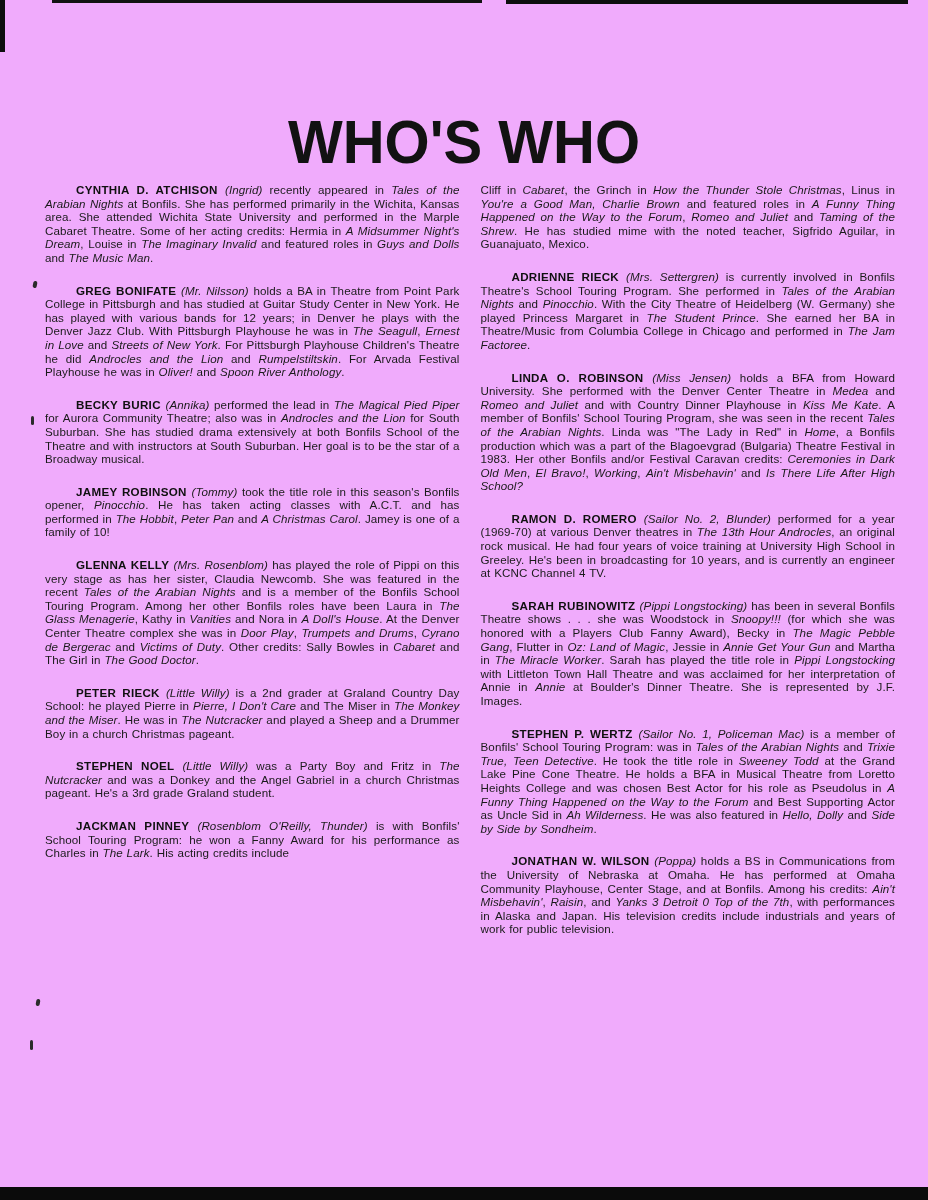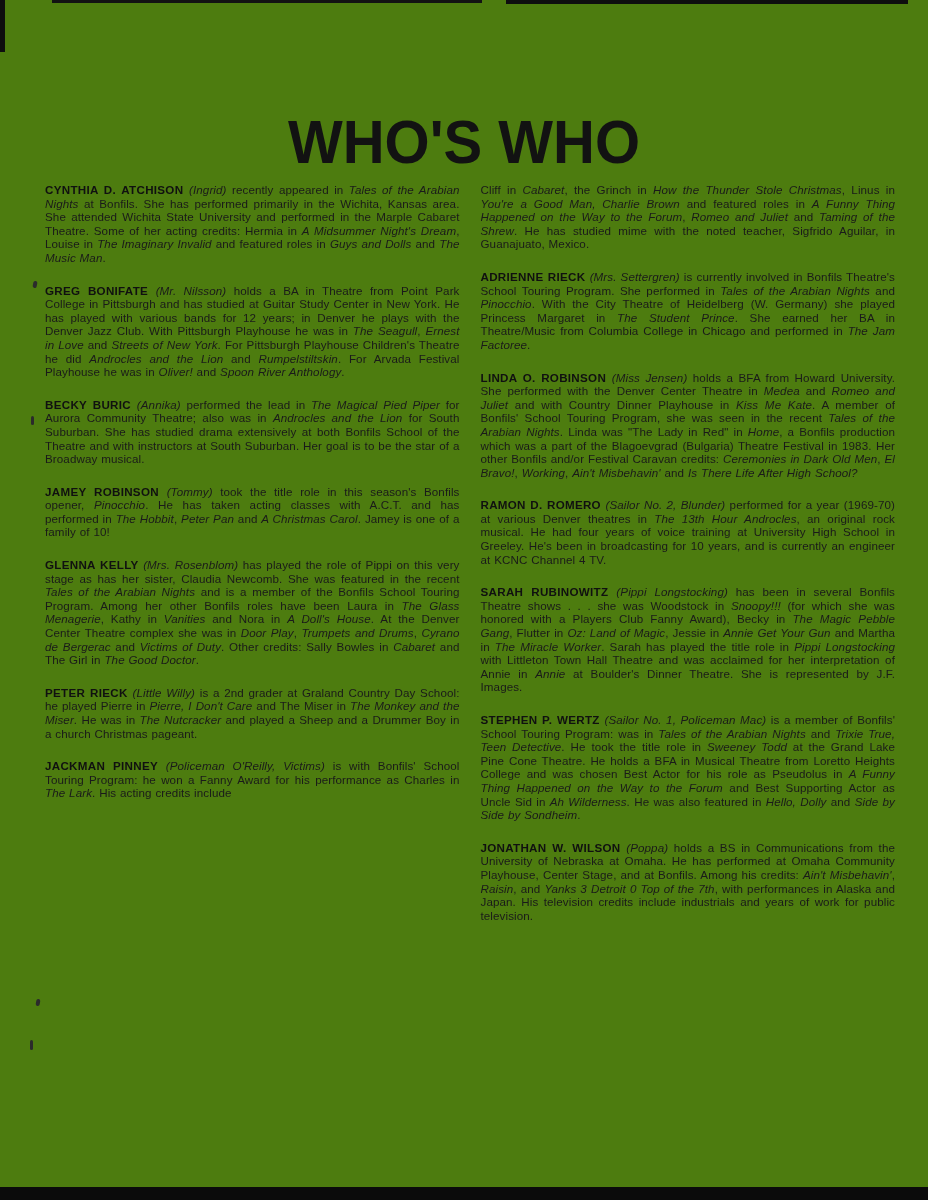--- a/index.html
+++ b/index.html
@@ -1,20 +1,20 @@
 <!DOCTYPE html>
 <html><head>
 <meta charset="utf-8">
 <style>
   html,body { margin:0; padding:0; background:#111; }
   .page {
     position:relative;
     width:928px; height:1200px;
     margin:0 auto;
-    background:#4d7c0f;
+    background:#f0abfc;
     overflow:hidden;
     font-family:"Liberation Sans", sans-serif;
     color:#181818;
   }
   .page-title {
     position:absolute; top:74px; left:0; right:0;
     text-align:center;
     font-size:58px; line-height:1;
     font-weight:bold;
     letter-spacing:0px;
@@ -28,21 +28,21 @@
   .col { flex:1; min-width:0; }
   .bio {
     margin:0 0 19px 0;
     font-size:11.6px;
     line-height:13.6px;
     text-align:justify;
     letter-spacing:0.1px;
     word-spacing:0.5px;
     color:#1a1a1a;
   }
-  .bio b { letter-spacing:0.3px; color:#101010; }
+  .bio b { letter-spacing:0.3px; color:#101010;margin-left:31px; }
   .bio i { font-style:italic; }
   
   .top-line-a { position:absolute; top:0; left:52px; width:430px; height:3px; background:#121212; }
   .top-line-b { position:absolute; top:0; left:506px; width:402px; height:4px; background:#0e0e0e; }
   .left-sliver { position:absolute; top:0; left:0; width:5px; height:52px; background:#0e0e0e; }
   .bottom-band { position:absolute; left:0; right:0; bottom:0; height:13px; background:#0b0b0b; }
   .speck { position:absolute; width:4px; height:7px; background:#2b2b2b; border-radius:2px; }
   .speck.s1 { left:33px; top:281px; transform:rotate(12deg); }
   .speck.s2 { left:31px; top:416px; height:9px; width:3px; }
   .speck.s3 { left:36px; top:999px; transform:rotate(10deg); }
@@ -60,21 +60,22 @@
   <h1 class="page-title">WHO'S WHO</h1>
 
   <div class="columns">
     <div class="col">
         <p class="bio"><b>CYNTHIA D. ATCHISON </b><i>(Ingrid)</i> recently appeared in <i>Tales of the Arabian Nights</i> at Bonfils. She has performed primarily in the Wichita, Kansas area. She attended Wichita State University and performed in the Marple Cabaret Theatre. Some of her acting credits: Hermia in <i>A Midsummer Night's Dream</i>, Louise in <i>The Imaginary Invalid</i> and featured roles in <i>Guys and Dolls</i> and <i>The Music Man</i>.</p>
         <p class="bio"><b>GREG BONIFATE </b><i>(Mr. Nilsson)</i> holds a BA in Theatre from Point Park College in Pittsburgh and has studied at Guitar Study Center in New York. He has played with various bands for 12 years; in Denver he plays with the Denver Jazz Club. With Pittsburgh Playhouse he was in <i>The Seagull</i>, <i>Ernest in Love</i> and <i>Streets of New York</i>. For Pittsburgh Playhouse Children's Theatre he did <i>Androcles and the Lion</i> and <i>Rumpelstiltskin</i>. For Arvada Festival Playhouse he was in <i>Oliver!</i> and <i>Spoon River Anthology</i>.</p>
         <p class="bio"><b>BECKY BURIC </b><i>(Annika)</i> performed the lead in <i>The Magical Pied Piper</i> for Aurora Community Theatre; also was in <i>Androcles and the Lion</i> for South Suburban. She has studied drama extensively at both Bonfils School of the Theatre and with instructors at South Suburban. Her goal is to be the star of a Broadway musical.</p>
         <p class="bio"><b>JAMEY ROBINSON </b><i>(Tommy)</i> took the title role in this season's Bonfils opener, <i>Pinocchio</i>. He has taken acting classes with A.C.T. and has performed in <i>The Hobbit</i>, <i>Peter Pan</i> and <i>A Christmas Carol</i>. Jamey is one of a family of 10!</p>
         <p class="bio"><b>GLENNA KELLY </b><i>(Mrs. Rosenblom)</i> has played the role of Pippi on this very stage as has her sister, Claudia Newcomb. She was featured in the recent <i>Tales of the Arabian Nights</i> and is a member of the Bonfils School Touring Program. Among her other Bonfils roles have been Laura in <i>The Glass Menagerie</i>, Kathy in <i>Vanities</i> and Nora in <i>A Doll's House</i>. At the Denver Center Theatre complex she was in <i>Door Play</i>, <i>Trumpets and Drums</i>, <i>Cyrano de Bergerac</i> and <i>Victims of Duty</i>. Other credits: Sally Bowles in <i>Cabaret</i> and The Girl in <i>The Good Doctor</i>.</p>
         <p class="bio"><b>PETER RIECK </b><i>(Little Willy)</i> is a 2nd grader at Graland Country Day School: he played Pierre in <i>Pierre, I Don't Care</i> and The Miser in <i>The Monkey and the Miser</i>. He was in <i>The Nutcracker</i> and played a Sheep and a Drummer Boy in a church Christmas pageant.</p>
-        <p class="bio"><b>JACKMAN PINNEY </b><i>(Policeman O'Reilly, Victims)</i> is with Bonfils' School Touring Program: he won a Fanny Award for his performance as Charles in <i>The Lark</i>. His acting credits include</p>
+        <p class="bio"><b>STEPHEN NOEL </b><i>(Little Willy)</i> was a Party Boy and Fritz in <i>The Nutcracker</i> and was a Donkey and the Angel Gabriel in a church Christmas pageant. He's a 3rd grade Graland student.</p>
+        <p class="bio"><b>JACKMAN PINNEY </b><i>(Rosenblom O'Reilly, Thunder)</i> is with Bonfils' School Touring Program: he won a Fanny Award for his performance as Charles in <i>The Lark</i>. His acting credits include</p>
       </div>
     <div class="col">
         <p class="bio">Cliff in <i>Cabaret</i>, the Grinch in <i>How the Thunder Stole Christmas</i>, Linus in <i>You're a Good Man, Charlie Brown</i> and featured roles in <i>A Funny Thing Happened on the Way to the Forum</i>, <i>Romeo and Juliet</i> and <i>Taming of the Shrew</i>. He has studied mime with the noted teacher, Sigfrido Aguilar, in Guanajuato, Mexico.</p>
         <p class="bio"><b>ADRIENNE RIECK </b><i>(Mrs. Settergren)</i> is currently involved in Bonfils Theatre's School Touring Program. She performed in <i>Tales of the Arabian Nights</i> and <i>Pinocchio</i>. With the City Theatre of Heidelberg (W. Germany) she played Princess Margaret in <i>The Student Prince</i>. She earned her BA in Theatre/Music from Columbia College in Chicago and performed in <i>The Jam Factoree</i>.</p>
         <p class="bio"><b>LINDA O. ROBINSON </b><i>(Miss Jensen)</i> holds a BFA from Howard University. She performed with the Denver Center Theatre in <i>Medea</i> and <i>Romeo and Juliet</i> and with Country Dinner Playhouse in <i>Kiss Me Kate</i>. A member of Bonfils' School Touring Program, she was seen in the recent <i>Tales of the Arabian Nights</i>. Linda was "The Lady in Red" in <i>Home</i>, a Bonfils production which was a part of the Blagoevgrad (Bulgaria) Theatre Festival in 1983. Her other Bonfils and/or Festival Caravan credits: <i>Ceremonies in Dark Old Men</i>, <i>El Bravo!</i>, <i>Working</i>, <i>Ain't Misbehavin'</i> and <i>Is There Life After High School?</i></p>
         <p class="bio"><b>RAMON D. ROMERO </b><i>(Sailor No. 2, Blunder)</i> performed for a year (1969-70) at various Denver theatres in <i>The 13th Hour Androcles</i>, an original rock musical. He had four years of voice training at University High School in Greeley. He's been in broadcasting for 10 years, and is currently an engineer at KCNC Channel 4 TV.</p>
         <p class="bio"><b>SARAH RUBINOWITZ </b><i>(Pippi Longstocking)</i> has been in several Bonfils Theatre shows . . . she was Woodstock in <i>Snoopy!!!</i> (for which she was honored with a Players Club Fanny Award), Becky in <i>The Magic Pebble Gang</i>, Flutter in <i>Oz: Land of Magic</i>, Jessie in <i>Annie Get Your Gun</i> and Martha in <i>The Miracle Worker</i>. Sarah has played the title role in <i>Pippi Longstocking</i> with Littleton Town Hall Theatre and was acclaimed for her interpretation of Annie in <i>Annie</i> at Boulder's Dinner Theatre. She is represented by J.F. Images.</p>
         <p class="bio"><b>STEPHEN P. WERTZ </b><i>(Sailor No. 1, Policeman Mac)</i> is a member of Bonfils' School Touring Program: was in <i>Tales of the Arabian Nights</i> and <i>Trixie True, Teen Detective</i>. He took the title role in <i>Sweeney Todd</i> at the Grand Lake Pine Cone Theatre. He holds a BFA in Musical Theatre from Loretto Heights College and was chosen Best Actor for his role as Pseudolus in <i>A Funny Thing Happened on the Way to the Forum</i> and Best Supporting Actor as Uncle Sid in <i>Ah Wilderness</i>. He was also featured in <i>Hello, Dolly</i> and <i>Side by Side by Sondheim</i>.</p>
         <p class="bio"><b>JONATHAN W. WILSON </b><i>(Poppa)</i> holds a BS in Communications from the University of Nebraska at Omaha. He has performed at Omaha Community Playhouse, Center Stage, and at Bonfils. Among his credits: <i>Ain't Misbehavin'</i>, <i>Raisin</i>, and <i>Yanks 3 Detroit 0 Top of the 7th</i>, with performances in Alaska and Japan. His television credits include industrials and years of work for public television.</p>
       </div>

